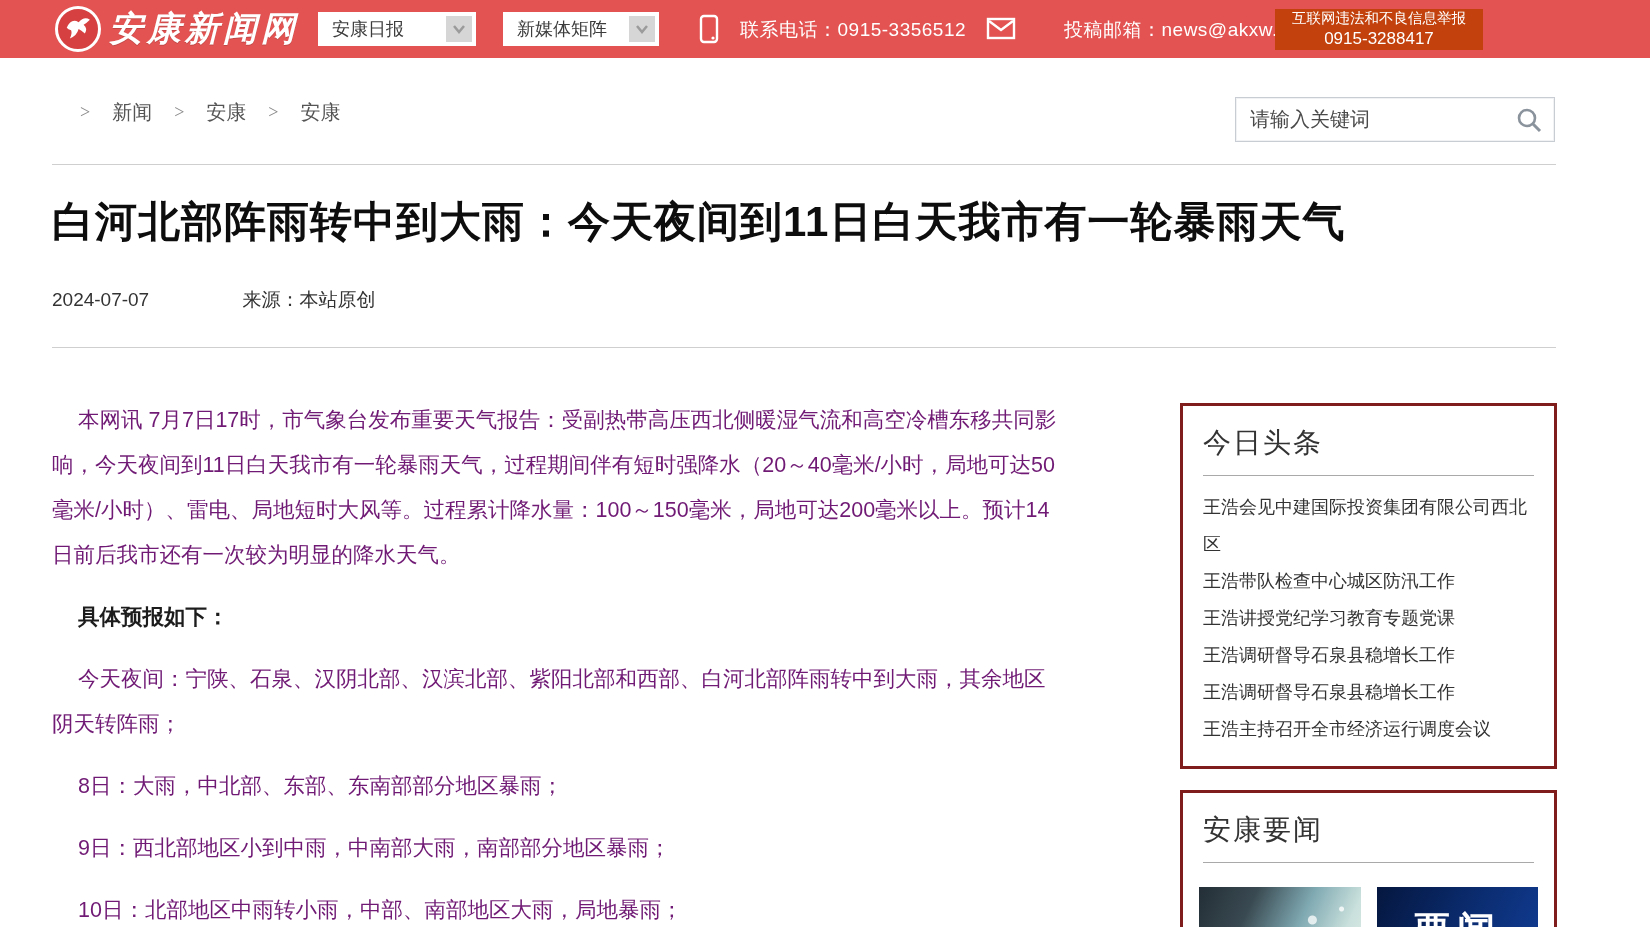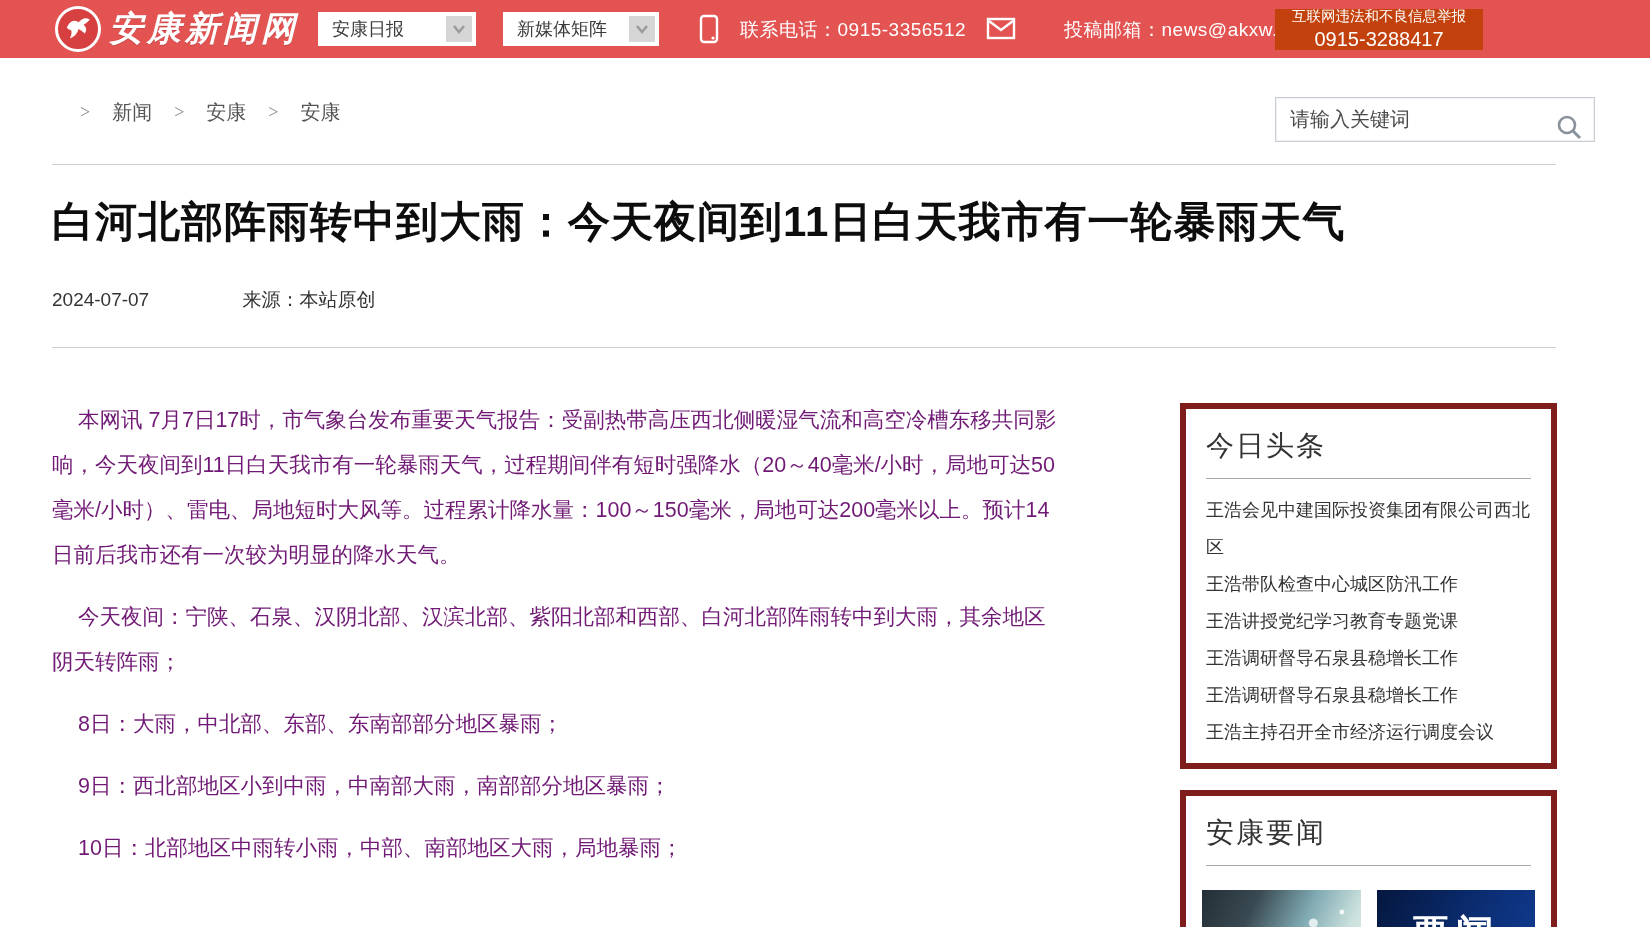--- a/index.html
+++ b/index.html
@@ -24,48 +24,48 @@
   .dd-arrow { width:26px; height:26px; margin-right:4px; background:#d6d6d6; display:flex; align-items:center; justify-content:center; }
   .hdr-ico { position:absolute; top:14px; }
   .hdr-ico.phone { left:698px; }
   .hdr-ico.mail  { left:986px; top:17px; }
   .hdr-txt { position:absolute; top:17px; color:#ffffff; font-size:19px; letter-spacing:0.5px; }
   .hdr-txt.phone-t { left:740px; }
   .hdr-txt.mail-t  { left:1064px; }
   .report-btn { position:absolute; left:1275px; top:9px; width:208px; height:41px; background:#c2410c;
     color:#ffffff; text-align:center; display:flex; flex-direction:column; justify-content:center; line-height:1.3; }
   .report-btn .l1 { font-size:14.5px; }
-  .report-btn .l2 { font-size:20px; }
+  .report-btn .l2 { font-size:17px; }
 
   
   .breadcrumb { position:absolute; left:80px; top:99px; display:flex; align-items:center; gap:22px;
     font-family:"Liberation Serif", serif; font-size:20px; color:#555; }
   .breadcrumb .sep { color:#8a8a8a; font-size:18px; }
-  .searchbox { position:absolute; left:1275px; top:97px; width:320px; height:45px;
-    border:1px solid #c8cdd4; box-shadow:inset 0 0 0 1px #f0f2f4; background:#fff; display:flex; align-items:flex-end; }
+  .searchbox { position:absolute; left:1235px; top:97px; width:320px; height:45px;
+    border:1px solid #c8cdd4; box-shadow:inset 0 0 0 1px #f0f2f4; background:#fff; display:flex; align-items:center; }
   .searchbox input { flex:1; height:100%; border:none; outline:none; font-size:20px; color:#333;
     padding-left:14px; font-family:"Liberation Sans", sans-serif; background:transparent; }
   .searchbox input::placeholder { color:#4a4a4a; opacity:1; }
   .search-ico { margin-right:12px; display:flex; }
 
   .rule { position:absolute; left:52px; width:1504px; border:none; border-top:1px solid #cfcfcf; }
   .rule.r1 { top:164px; }
   .rule.r2 { top:347px; }
 
   
   .art-title { position:absolute; left:52px; top:197px; width:1450px; font-size:42px; font-weight:bold;
     color:#0d0d0d; letter-spacing:1px; line-height:1.2; }
   .art-meta { position:absolute; left:52px; top:287px; font-size:19px; color:#333; }
   .art-meta .src { margin-left:88px; }
   .art-body { position:absolute; left:52px; top:398px; width:1012px; }
   .art-body p { font-size:21.5px; line-height:45px; color:#701a75; text-indent:26px; margin:0 0 17px 0; }
   .art-body p.bold { font-weight:bold; color:#1c1c1c; }
 
   
-  .sidebox { position:absolute; left:1180px; width:377px; border:6px solid #7f1d1d; background:#fff; }
+  .sidebox { position:absolute; left:1180px; width:377px; border:3px solid #7f1d1d; background:#fff; }
   .sidebox.b1 { top:403px; height:366px; }
   .sidebox.b2 { top:790px; height:300px; }
   .side-title { font-family:"Liberation Serif", serif; font-weight:normal; font-size:28px; color:#333;
     letter-spacing:2px; margin:18px 20px 0 20px; }
   .side-rule { border:none; border-top:1px solid #a9a9a9; margin:13px 20px 0 20px; }
   .side-list { margin:13px 20px 0 20px; }
   .side-item { display:block; font-family:"Liberation Serif", serif; font-size:18px; color:#333;
     line-height:37px; }
   .thumbs { display:flex; gap:16px; margin:24px 16px 0 16px; }
   .thumb { width:164px; height:110px; position:relative; overflow:hidden; }
@@ -156,20 +156,21 @@
 
 <div class="art-meta">
   <span>2024-07-07</span>
   <span class="src">来源：本站原创</span>
 </div>
 
 <hr class="rule r2">
 
 <div class="art-body">
   <p>本网讯 7月7日17时，市气象台发布重要天气报告：受副热带高压西北侧暖湿气流和高空冷槽东移共同影响，今天夜间到11日白天我市有一轮暴雨天气，过程期间伴有短时强降水（20～40毫米/小时，局地可达50毫米/小时）、雷电、局地短时大风等。过程累计降水量：100～150毫米，局地可达200毫米以上。预计14日前后我市还有一次较为明显的降水天气。</p>
+  <p class="bold">具体预报如下：</p>
   <p>今天夜间：宁陕、石泉、汉阴北部、汉滨北部、紫阳北部和西部、白河北部阵雨转中到大雨，其余地区阴天转阵雨；</p>
   <p>8日：大雨，中北部、东部、东南部部分地区暴雨；</p>
   <p>9日：西北部地区小到中雨，中南部大雨，南部部分地区暴雨；</p>
   <p>10日：北部地区中雨转小雨，中部、南部地区大雨，局地暴雨；</p>
 </div>
 
 <section class="sidebox b1">
   <h2 class="side-title">今日头条</h2>
   <hr class="side-rule">
   <div class="side-list">

